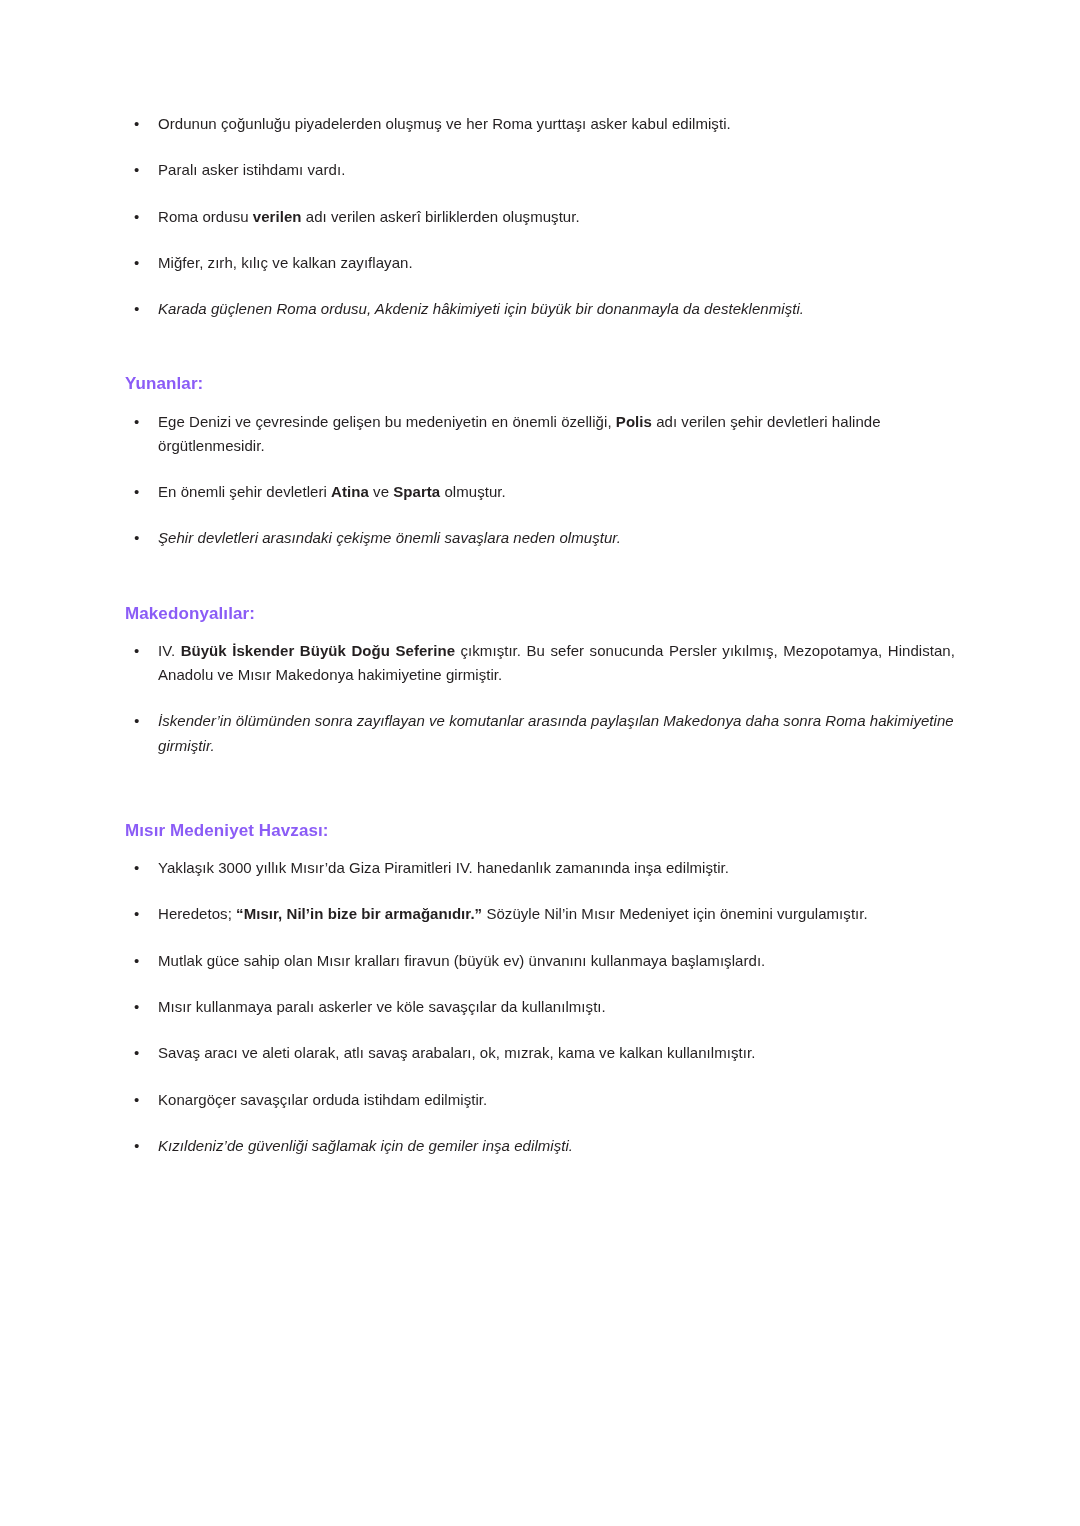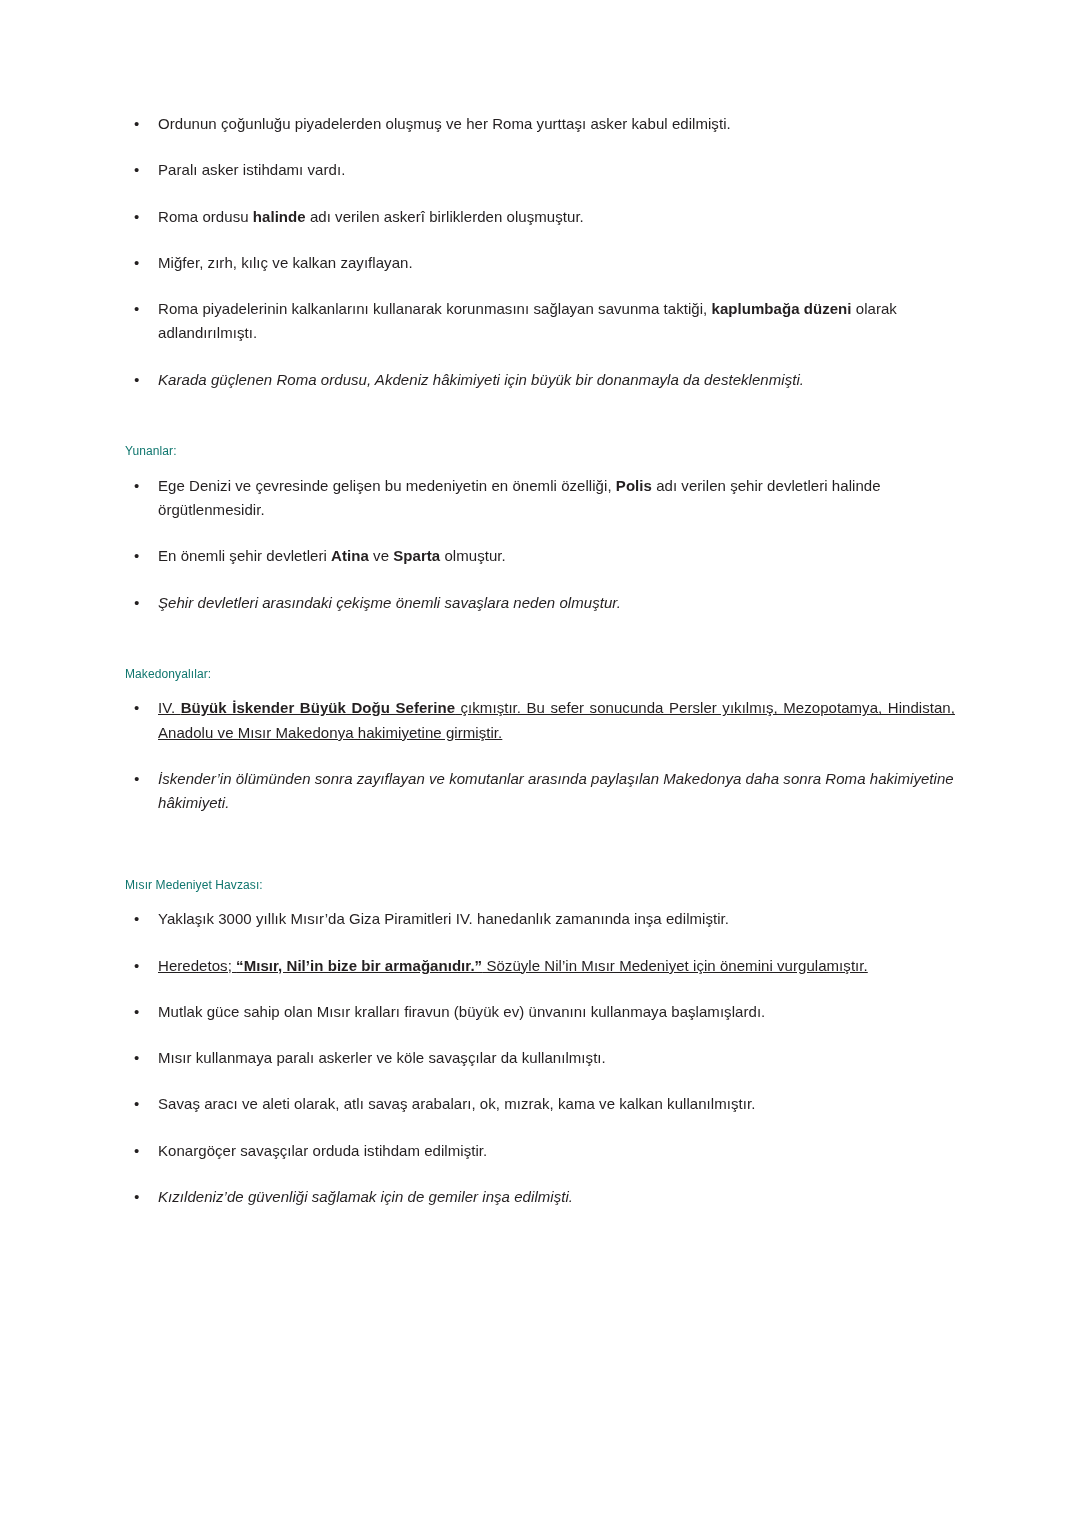--- a/index.html
+++ b/index.html
@@ -24,26 +24,26 @@
     padding: 112px 125px 0 125px;
   }
   .doc-body {
     width: 830px;
   }
 
   
   .section { margin: 0; }
 
   .section-heading {
-    font-size: 12px;
-    font-weight: normal;
+    font-size: 17px;
+    font-weight: bold;
     line-height: 1.3;
     letter-spacing: 0.1px;
     margin: 0 0 14px 0;
-    color: #0f766e;
+    color: #8b5cf6;
   }
 
   .gap-before-heading { height: 52px; }
   .gap-tall { height: 62px; }
 
   
   ul.bullets {
     list-style: none;
     margin: 0;
     padding: 0;
@@ -68,55 +68,53 @@
     line-height: 1.62;
     color: #231f20;
   }
 
   
   .indent { padding-left: 14px; }
 
   li.justify {
     text-align: justify;
     text-justify: inter-word;
-    text-decoration: underline;
   }
 
   b, strong { font-weight: bold; }
 </style>
 </head>
 <body>
 
 <div class="page">
   <div class="doc-body" id="doc-body">
       <section class="section">
         <ul class="bullets">
           <li>Ordunun çoğunluğu piyadelerden oluşmuş ve her Roma yurttaşı asker kabul edilmişti.</li>
           <li>Paralı asker istihdamı vardı.</li>
-          <li>Roma ordusu <b>halinde</b> adı verilen askerî birliklerden oluşmuştur.</li>
+          <li>Roma ordusu <b>verilen</b> adı verilen askerî birliklerden oluşmuştur.</li>
           <li>Miğfer, zırh, kılıç ve kalkan zayıflayan.</li>
-          <li>Roma piyadelerinin kalkanlarını kullanarak korunmasını sağlayan savunma taktiği, <b>kaplumbağa düzeni</b> olarak adlandırılmıştı.</li>
           <li>Karada güçlenen Roma ordusu, Akdeniz hâkimiyeti için büyük bir donanmayla da desteklenmişti.</li>
         </ul>
       </section>
       <div class="gap-before-heading"></div>
       <section class="section">
         <div class="section-heading">Yunanlar:</div>
         <ul class="bullets indent">
           <li>Ege Denizi ve çevresinde gelişen bu medeniyetin en önemli özelliği, <b>Polis</b> adı verilen şehir devletleri halinde örgütlenmesidir.</li>
           <li>En önemli şehir devletleri <b>Atina</b> ve <b>Sparta</b> olmuştur.</li>
           <li>Şehir devletleri arasındaki çekişme önemli savaşlara neden olmuştur.</li>
         </ul>
       </section>
       <div class="gap-before-heading"></div>
       <section class="section">
         <div class="section-heading">Makedonyalılar:</div>
         <ul class="bullets indent">
           <li class="justify">IV. <b>Büyük İskender Büyük Doğu Seferine</b> çıkmıştır. Bu sefer sonucunda Persler yıkılmış, Mezopotamya, Hindistan, Anadolu ve Mısır Makedonya hakimiyetine girmiştir.</li>
-          <li>İskender’in ölümünden sonra zayıflayan ve komutanlar arasında paylaşılan Makedonya daha sonra Roma hakimiyetine hâkimiyeti.</li>
+          <li>İskender’in ölümünden sonra zayıflayan ve komutanlar arasında paylaşılan Makedonya daha sonra Roma hakimiyetine girmiştir.</li>
         </ul>
       </section>
       <div class="gap-tall"></div>
       <section class="section">
         <div class="section-heading">Mısır Medeniyet Havzası:</div>
         <ul class="bullets indent">
           <li>Yaklaşık 3000 yıllık Mısır’da Giza Piramitleri IV. hanedanlık zamanında inşa edilmiştir.</li>
           <li class="justify">Heredetos; <b>“Mısır, Nil’in bize bir armağanıdır.”</b> Sözüyle Nil’in Mısır Medeniyet için önemini vurgulamıştır.</li>
           <li>Mutlak güce sahip olan Mısır kralları firavun (büyük ev) ünvanını kullanmaya başlamışlardı.</li>
           <li>Mısır kullanmaya paralı askerler ve köle savaşçılar da kullanılmıştı.</li>

